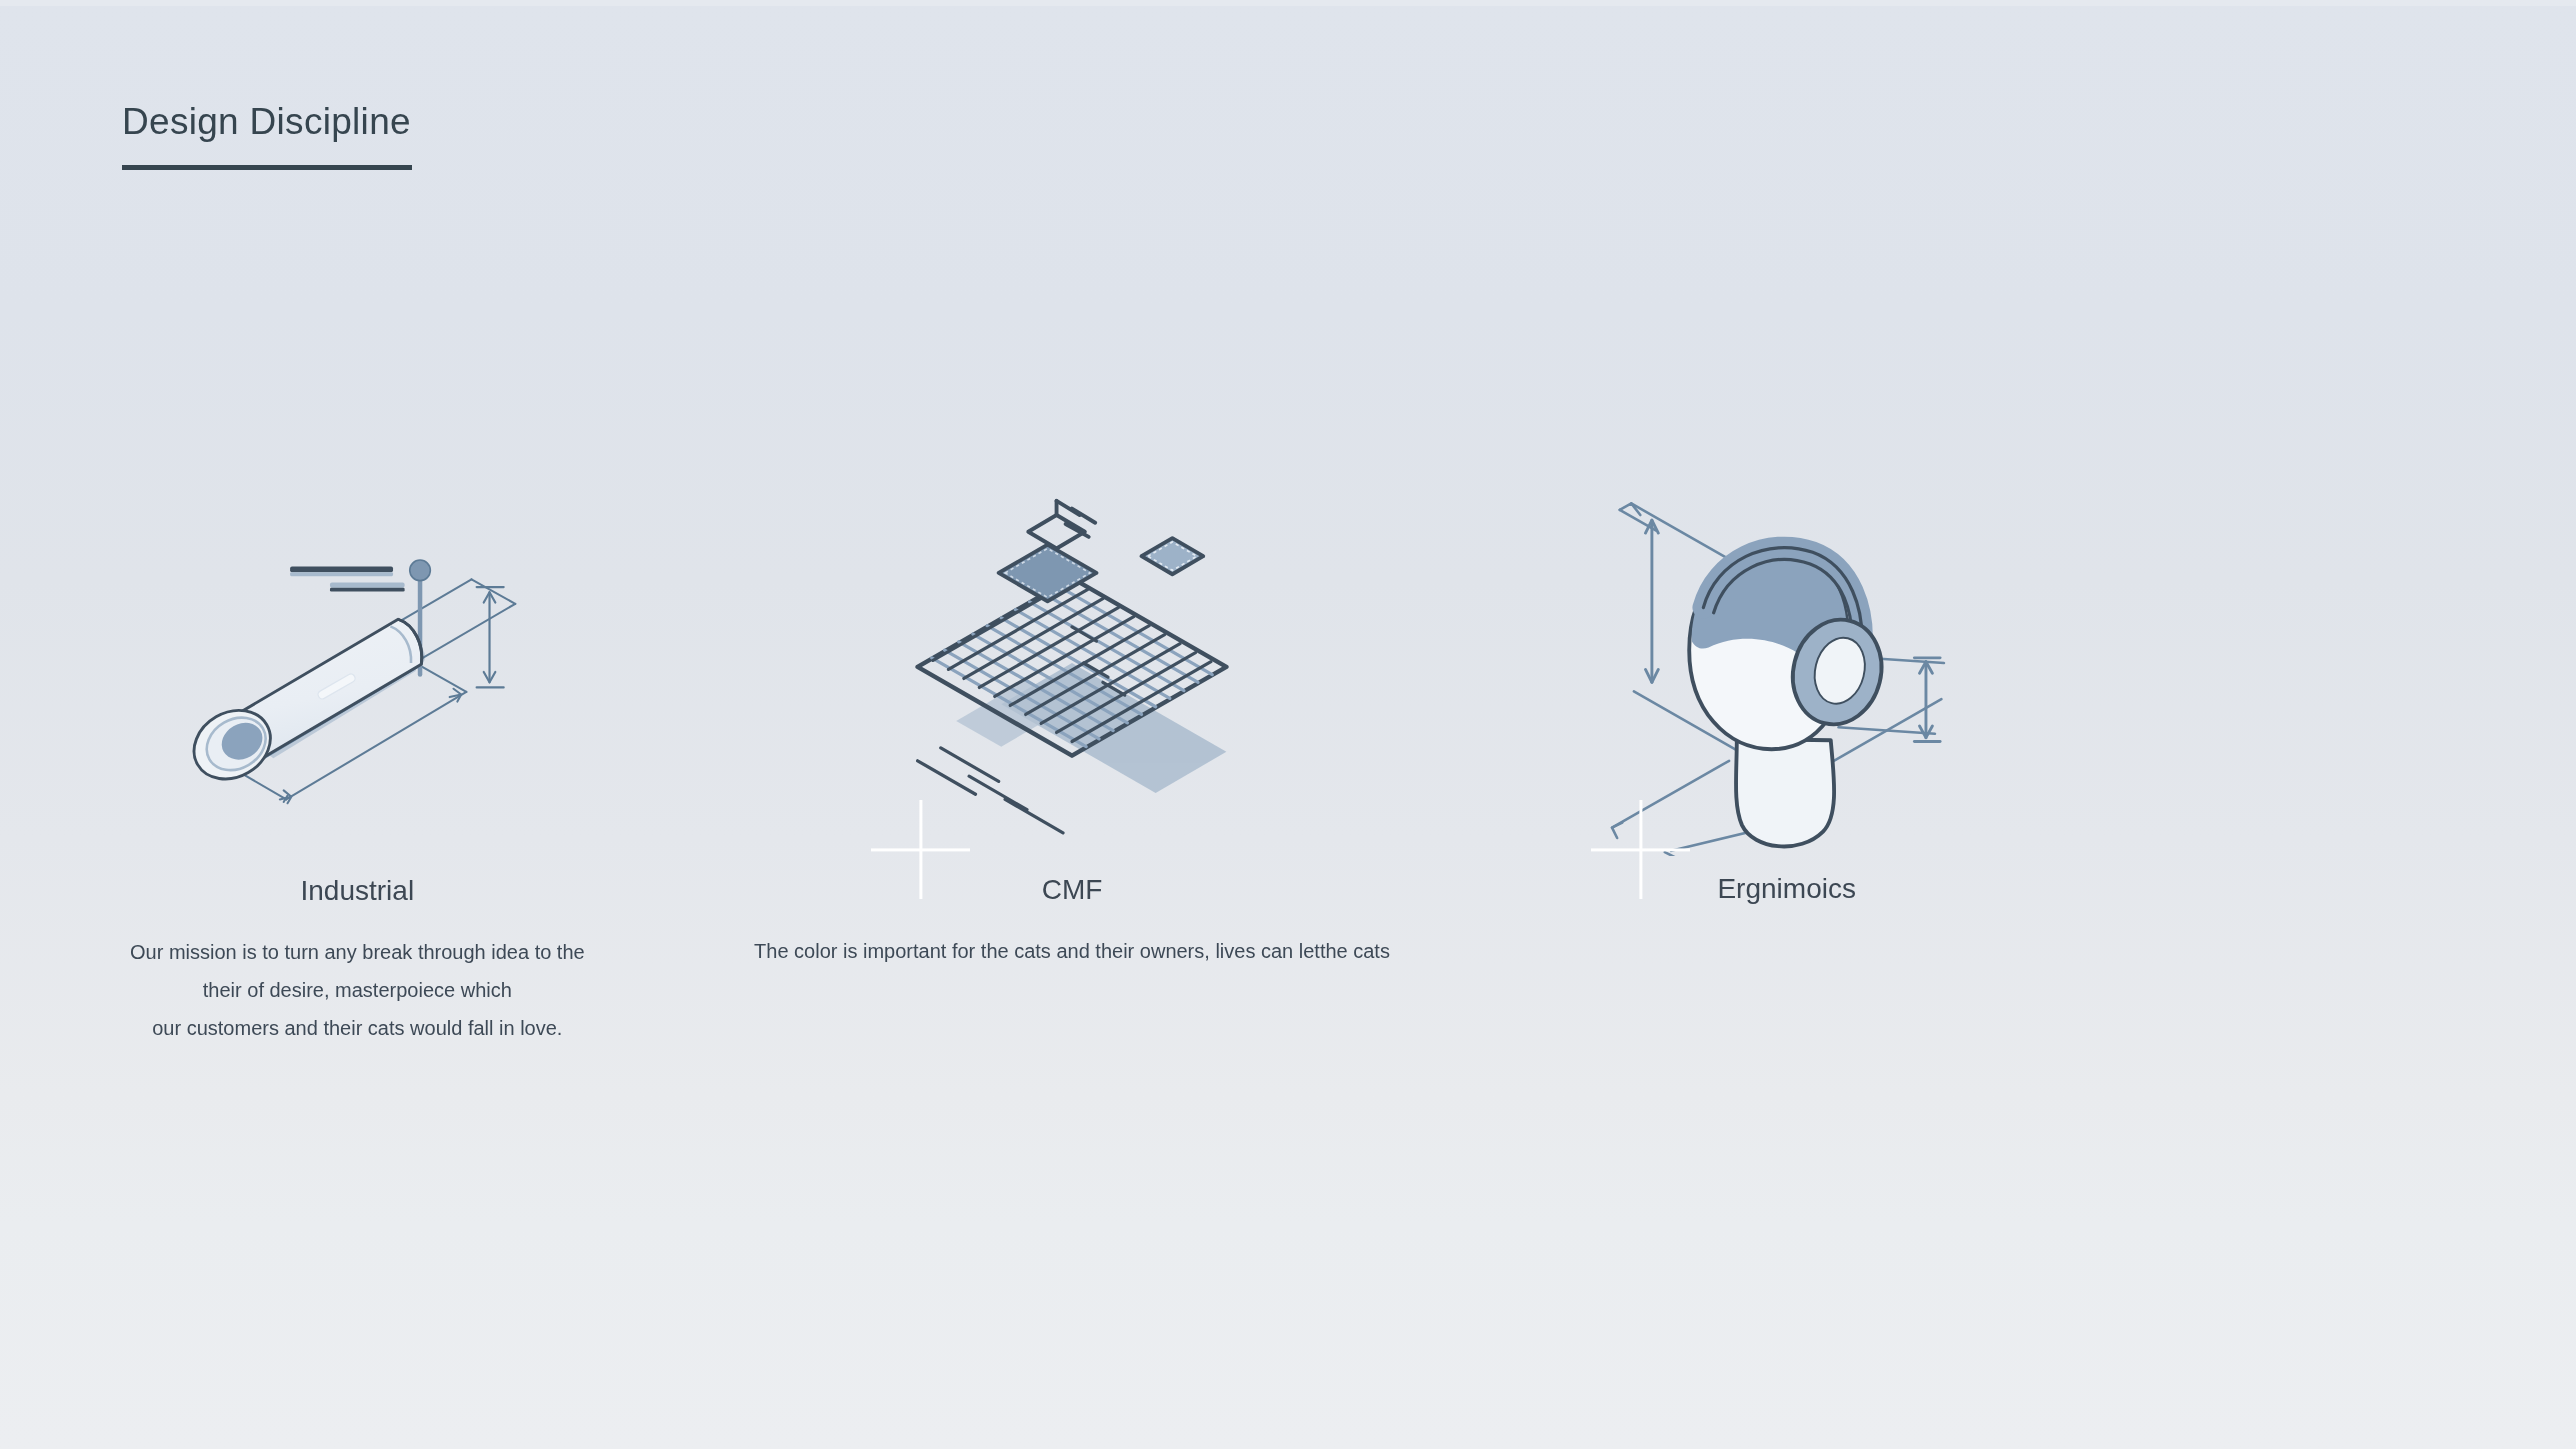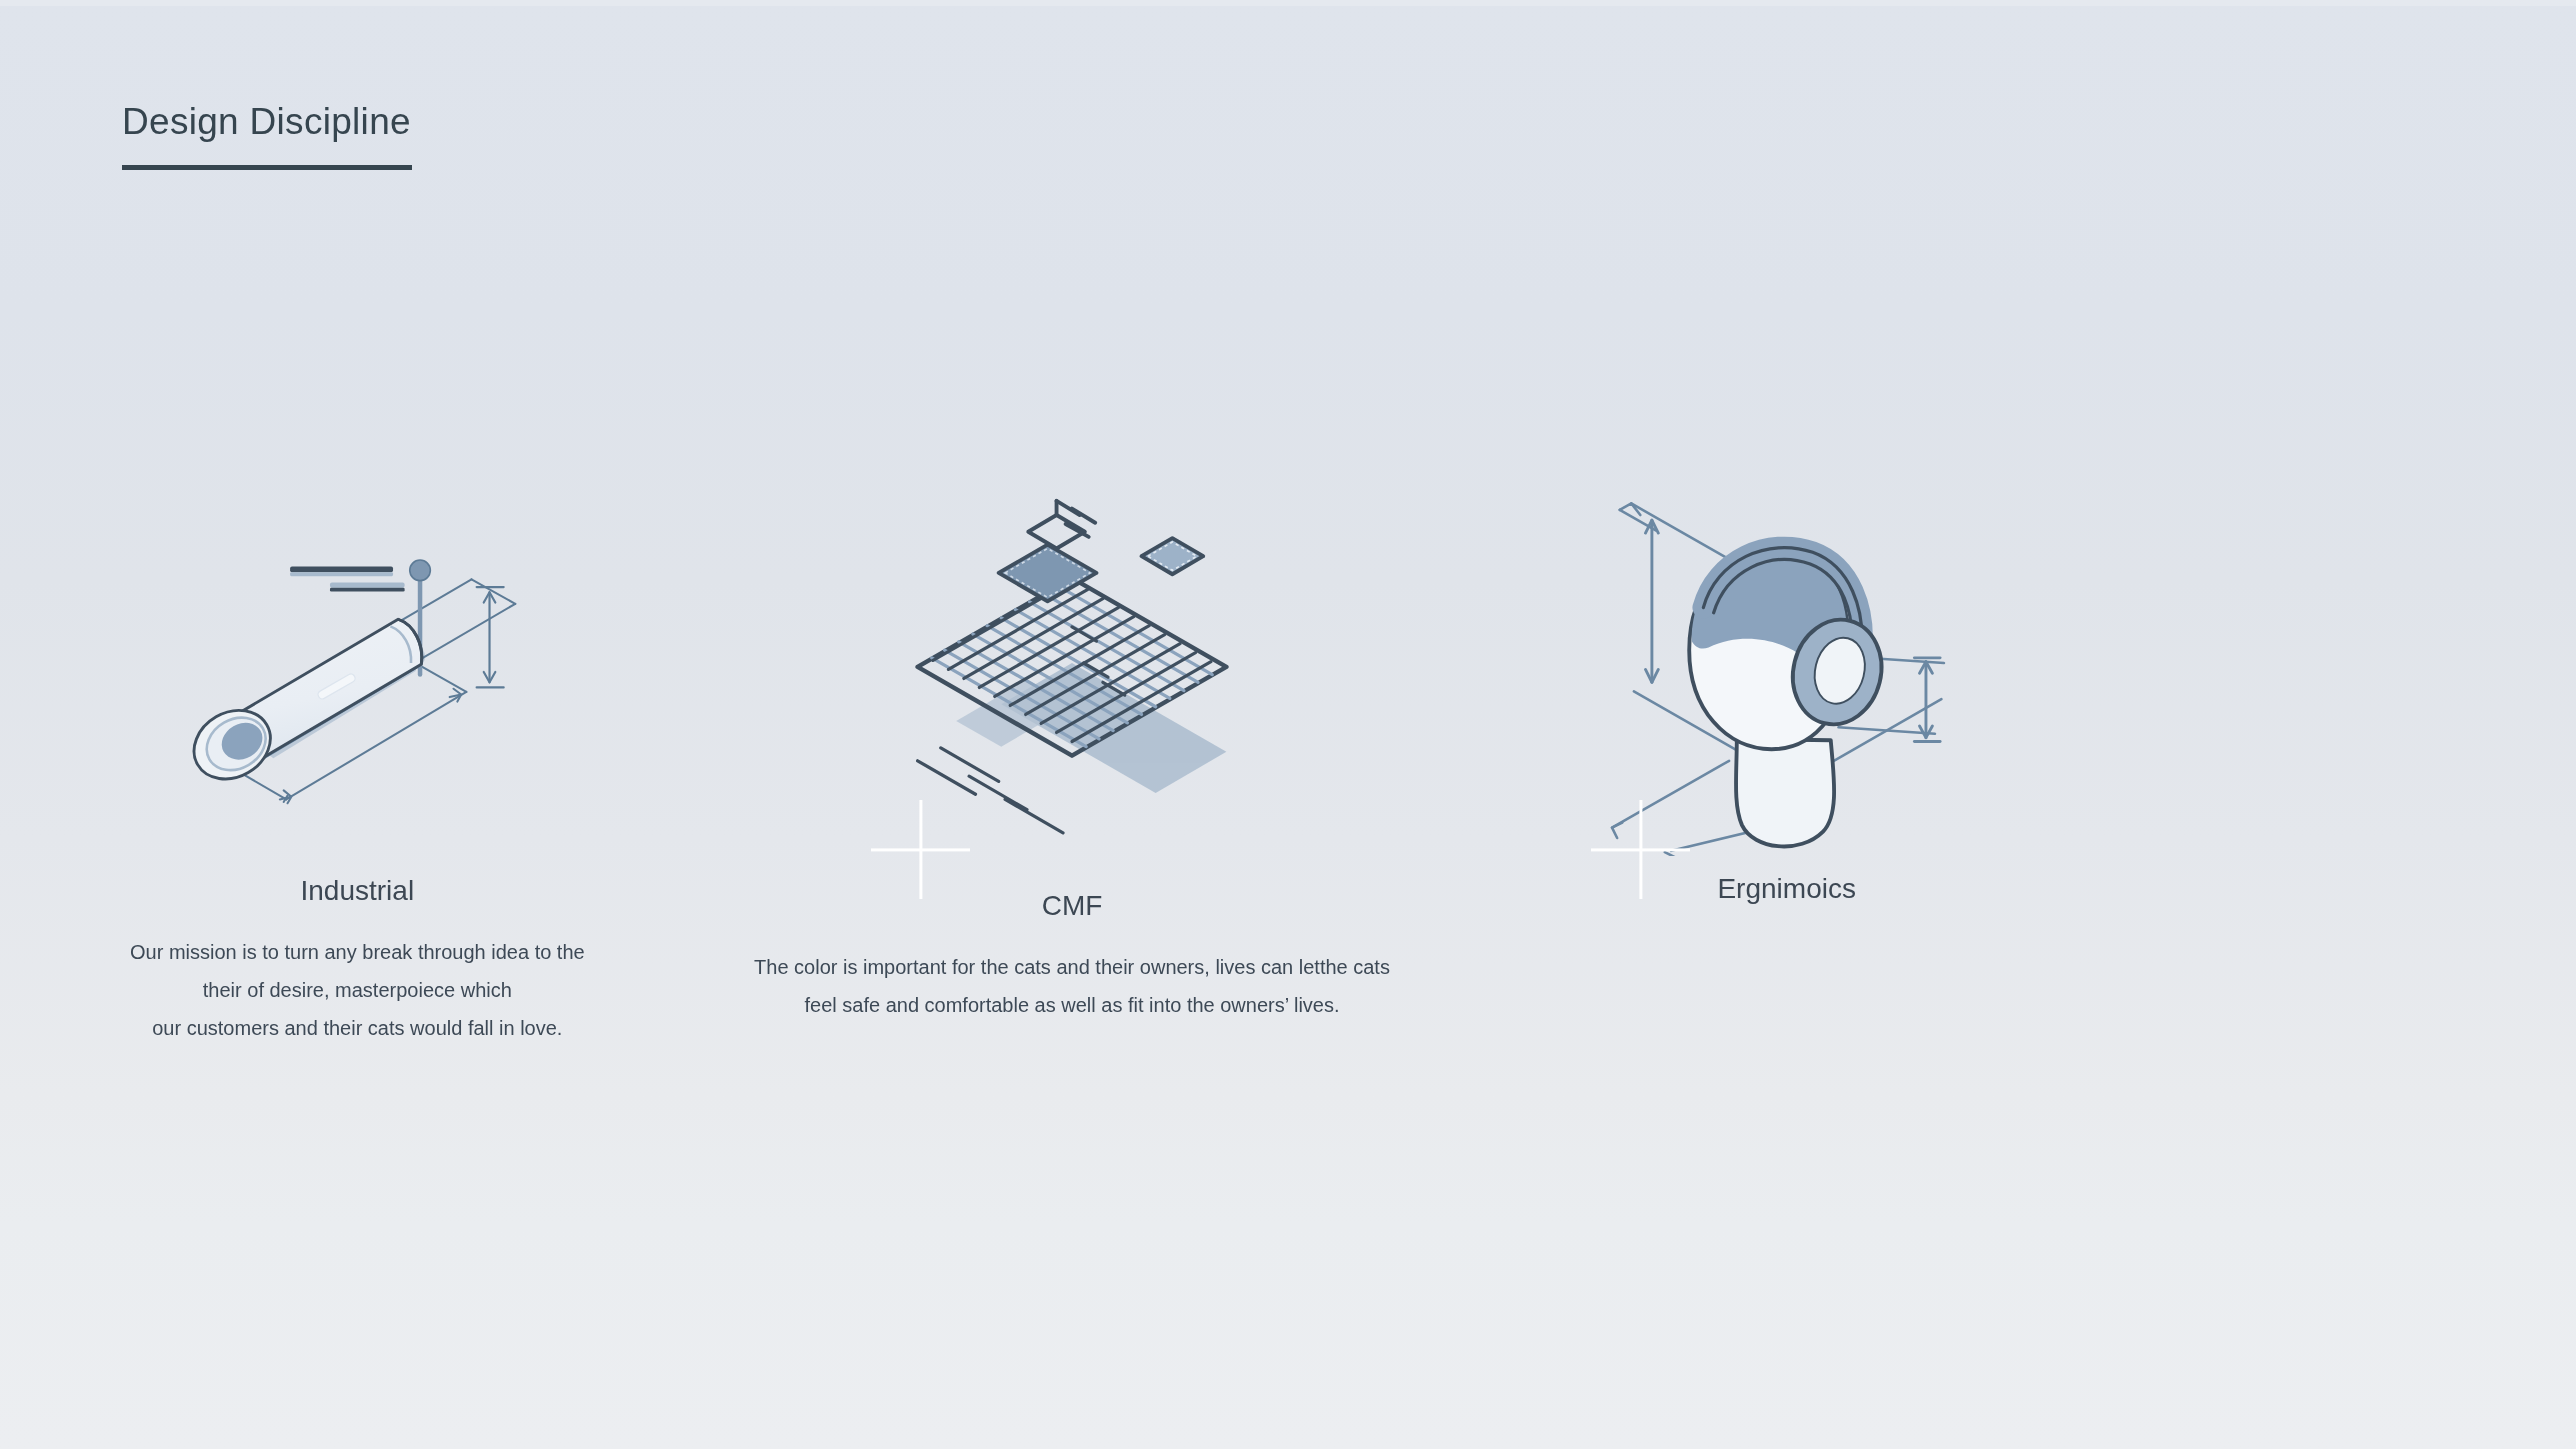--- a/index.html
+++ b/index.html
@@ -93,21 +93,21 @@
     color: #3d4956;
     line-height: 1.92;
     text-align: center;
     white-space: nowrap;
   }
   .col-1 .art { margin-bottom: 11.6px; }
   .col-2 .art { margin-bottom: 11.6px; }
   .col-3 .art { margin-bottom: 7.7px; }
 
   .col-1 .col-title { margin-top: 9px; }
-  .col-2 .col-title { margin-top: 24px; }
+  .col-2 .col-title { margin-top: 8px; }
   .col-3 .col-title { margin-top: 11.6px; }
 
   
   .plus {
     position: absolute;
     width: 99px;
     height: 99px;
   }
   .plus::before, .plus::after {
     content: "";
@@ -297,21 +297,20 @@
         <g>
           <path d="M408 134 L456 106 L504 134 L456 162 Z" fill="#9db2c8" stroke="#3f4f5f" stroke-width="6" stroke-linejoin="round"></path>
           <path d="M418 134 L456 112 L494 134 L456 156 Z" fill="none" stroke="#e3eaf2" stroke-width="2.5" stroke-dasharray="5 5"></path>
         </g>
       </svg>
 
       <h2 class="col-title">CMF</h2>
 
       <div class="col-body">
         <div>The color is important for the cats and their owners, lives can letthe cats</div>
-        <div>feel safe and comfortable as well as fit into the owners’ lives.</div>
       </div>
     </div>
 
     <div class="col col-3">
 
       <svg class="art" viewBox="0 0 600 600">
 
         <g stroke="#6b88a3" stroke-width="4" fill="none" stroke-linecap="round">
           <path d="M58 52 L300 190"></path>
           <path d="M58 52 L40 62 M58 52 L72 70"></path>

